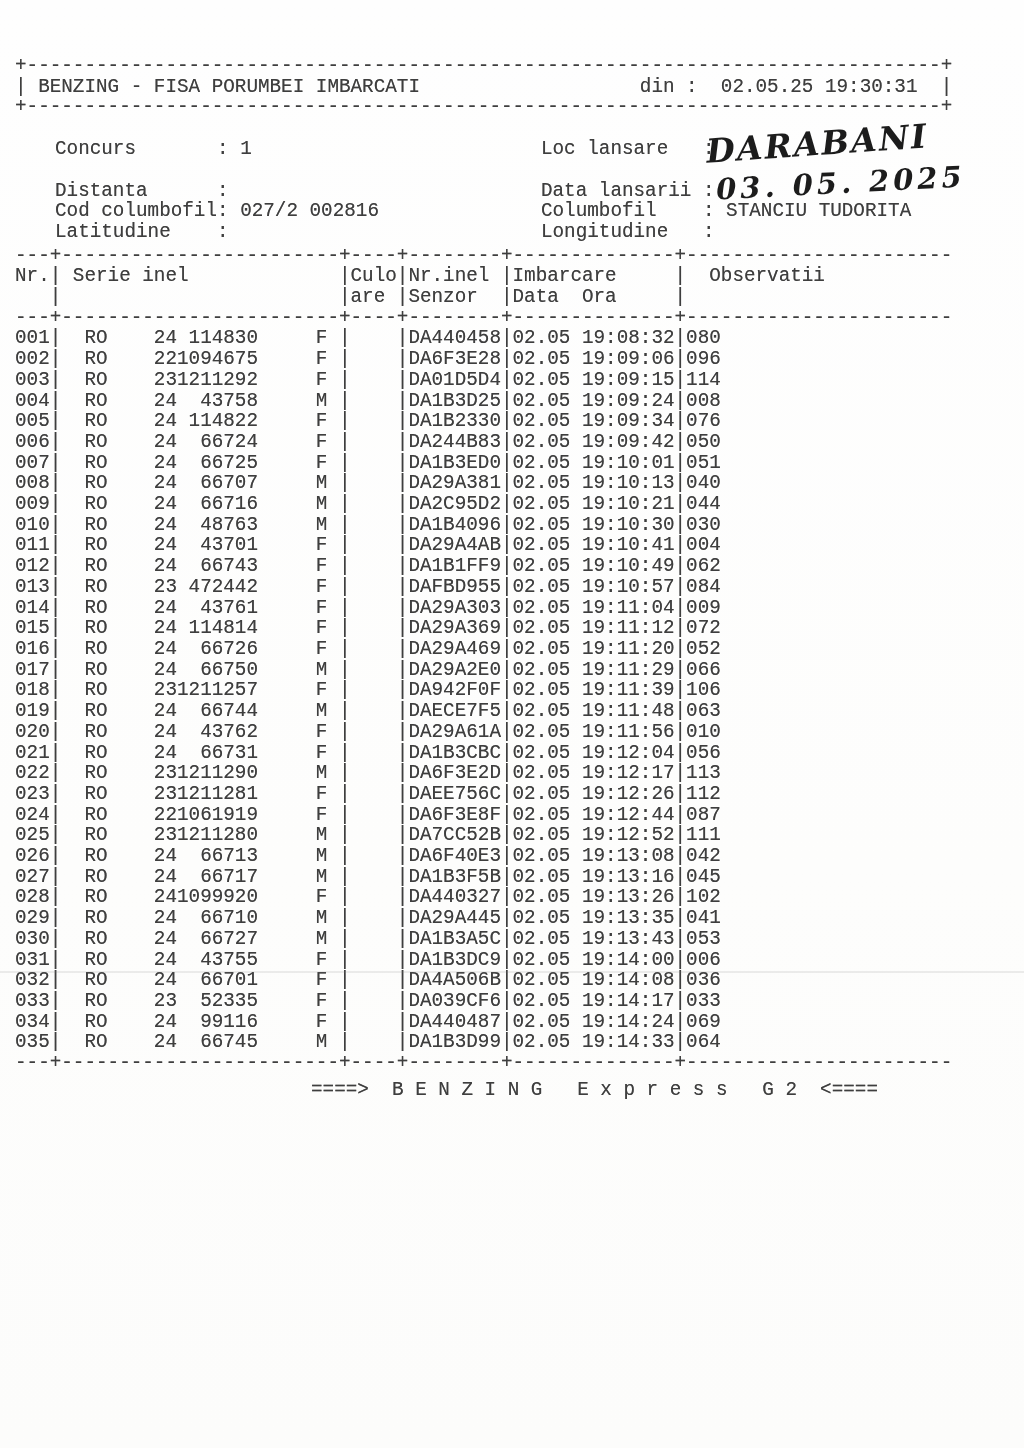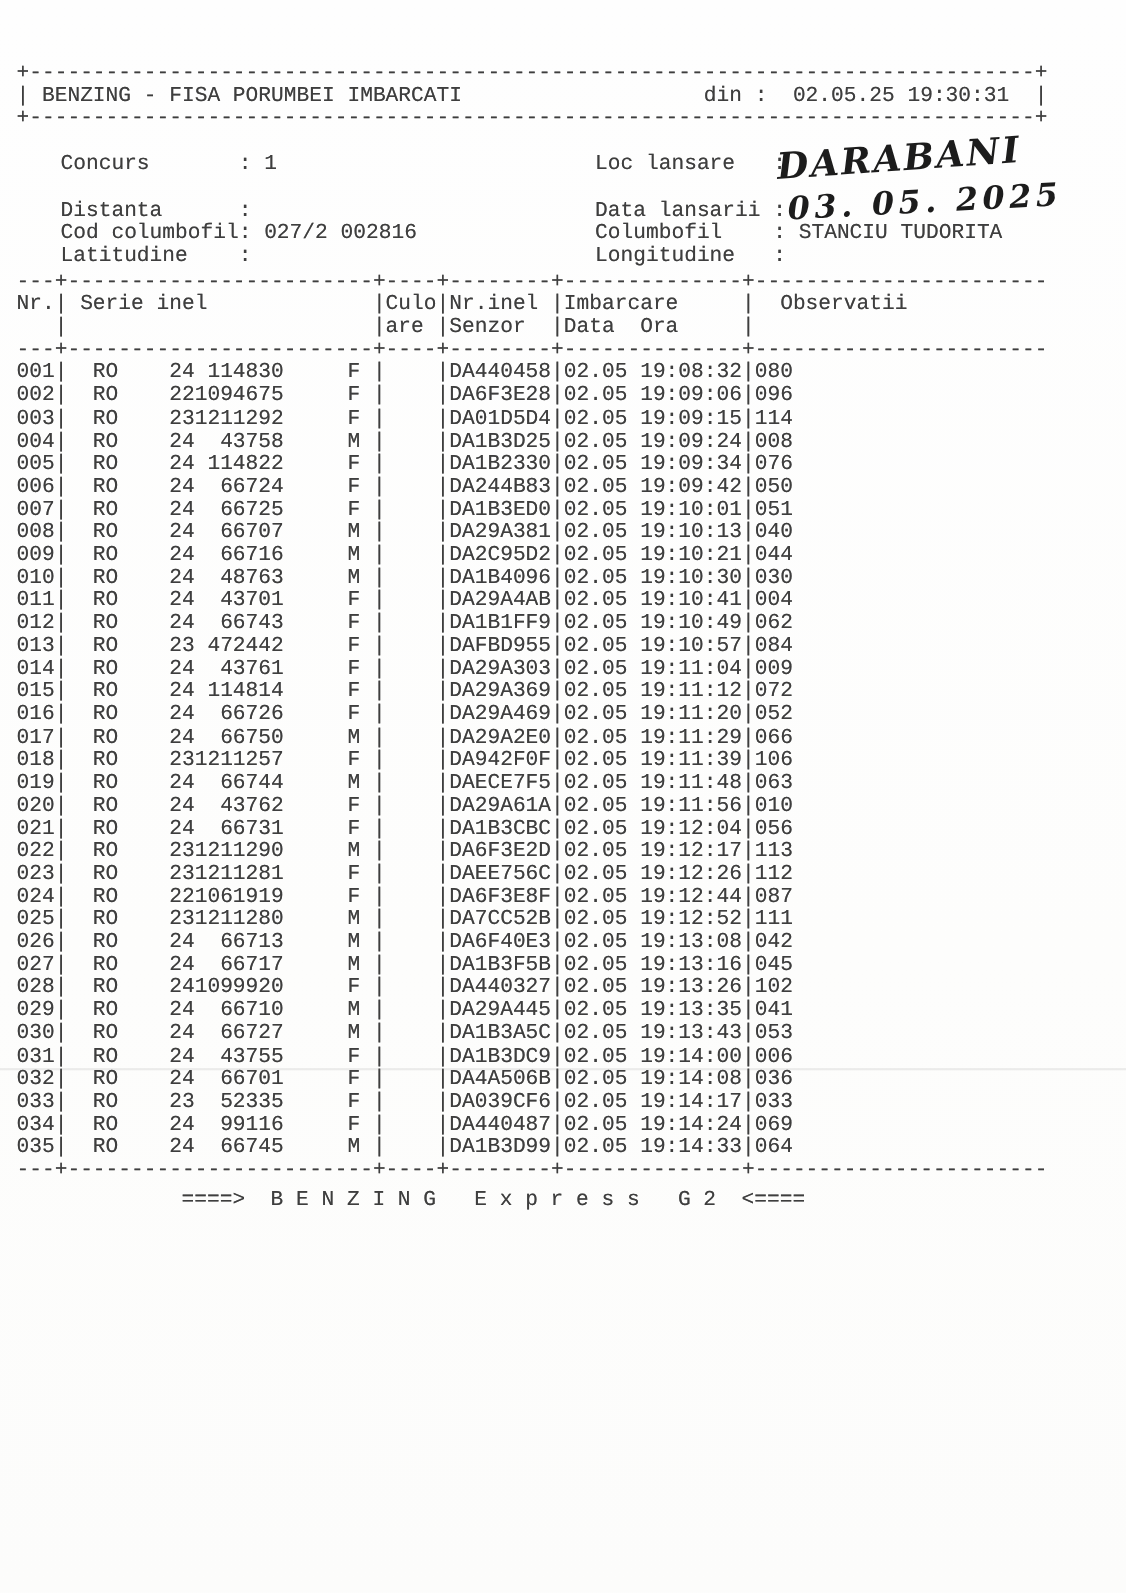--- a/index.html
+++ b/index.html
@@ -22,21 +22,21 @@
     font-family:"Liberation Mono", monospace;
     font-size:19.3px;
     line-height:20.7px;
     white-space:pre;
     color:#3e3e3e;
     text-shadow:0 0 0.5px rgba(40,40,40,0.55);
   }
   #info-block{margin-top:21px;margin-left:40px;}
   #clock-block{margin-top:17px;}
   #table-block{margin-top:3px;}
-  #footer-line{margin-top:6px;padding-left:150px;}
+  #footer-line{margin-top:6px;padding-left:150px;text-align:center;}
   .hw{
     position:absolute;
     font-family:"DejaVu Serif", serif;
     font-style:italic;
     font-weight:bold;
     color:#1c1c1c;
     white-space:nowrap;
   }
   .hw-loc{
     left:706px;top:124px;

